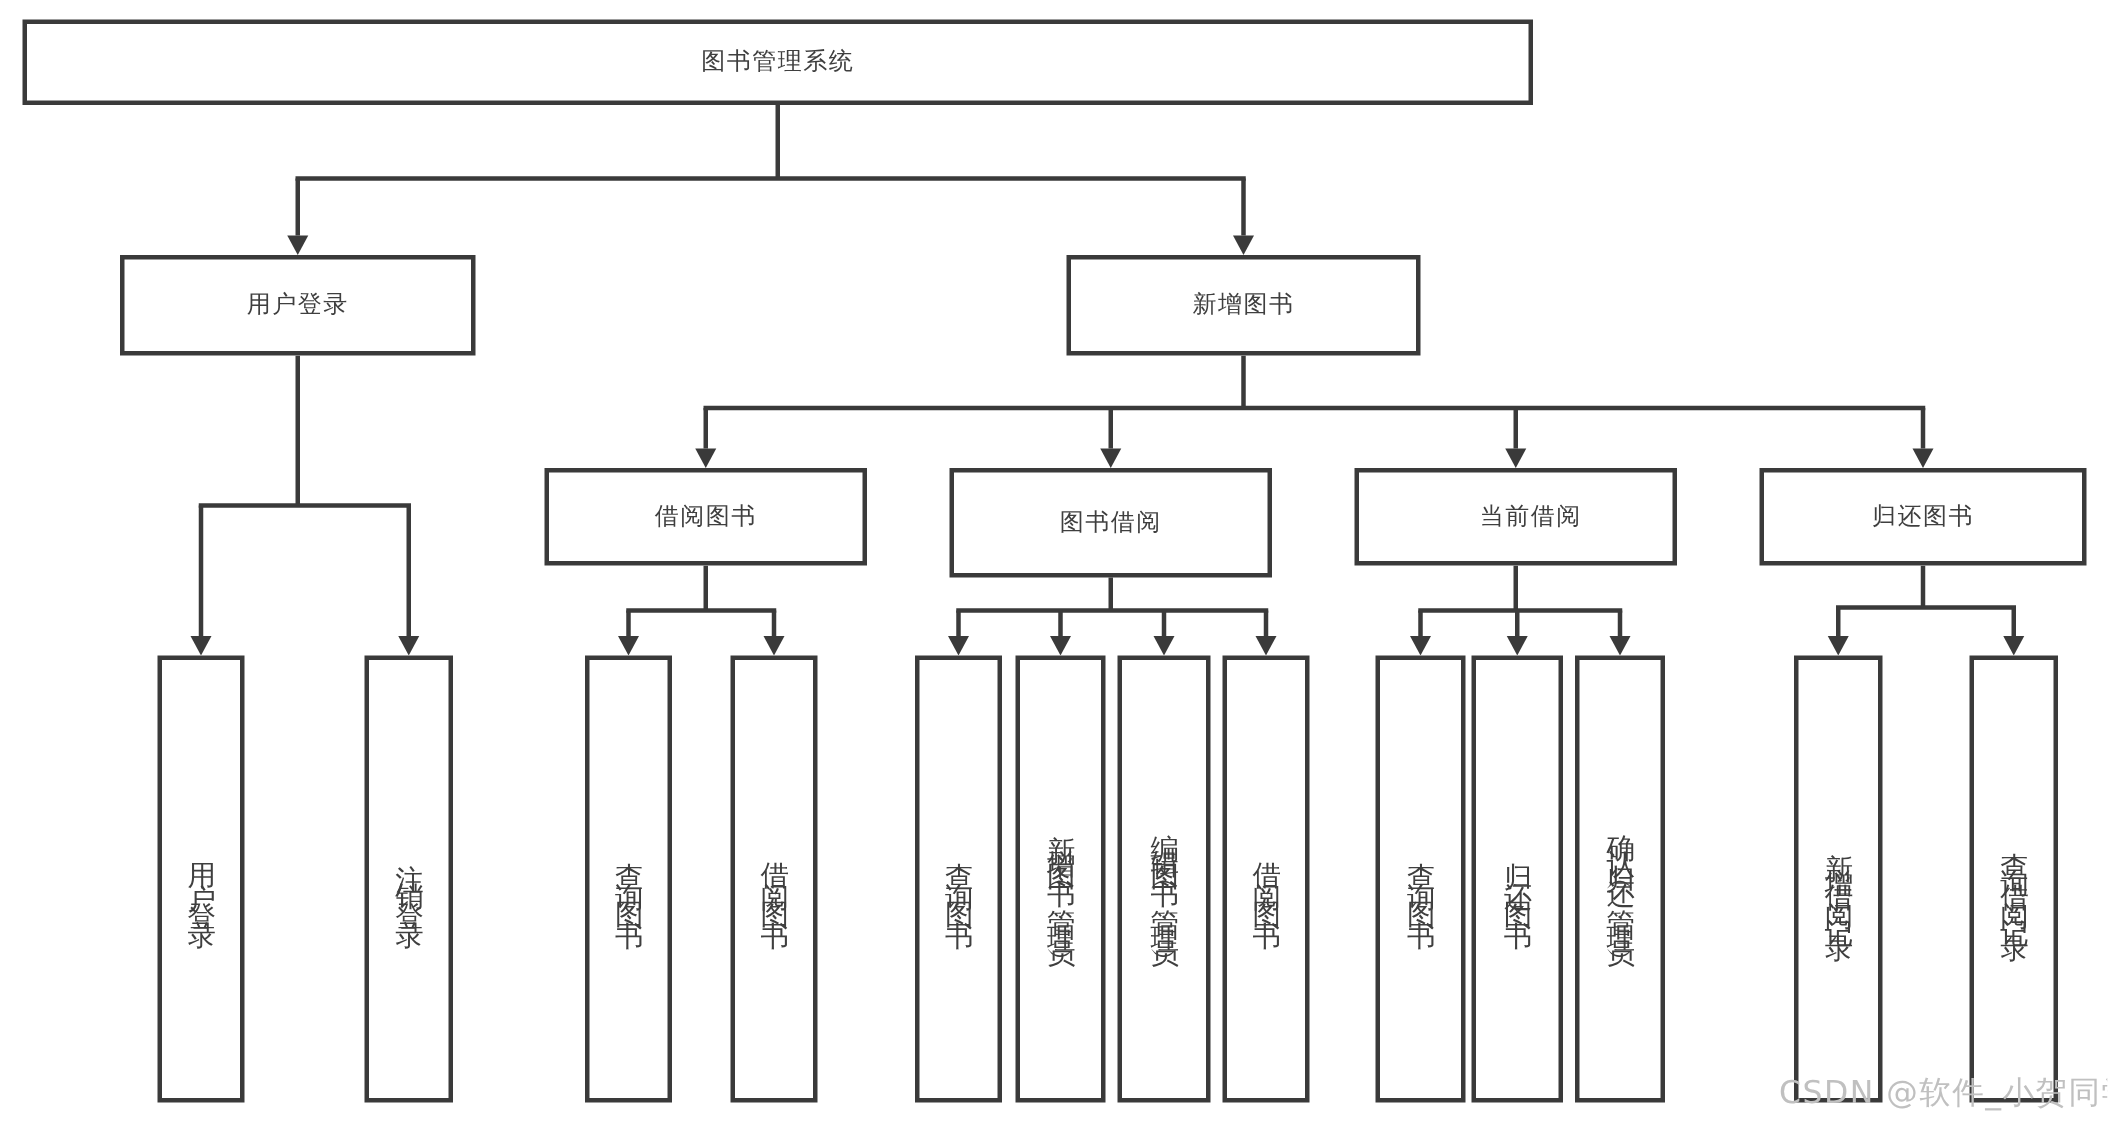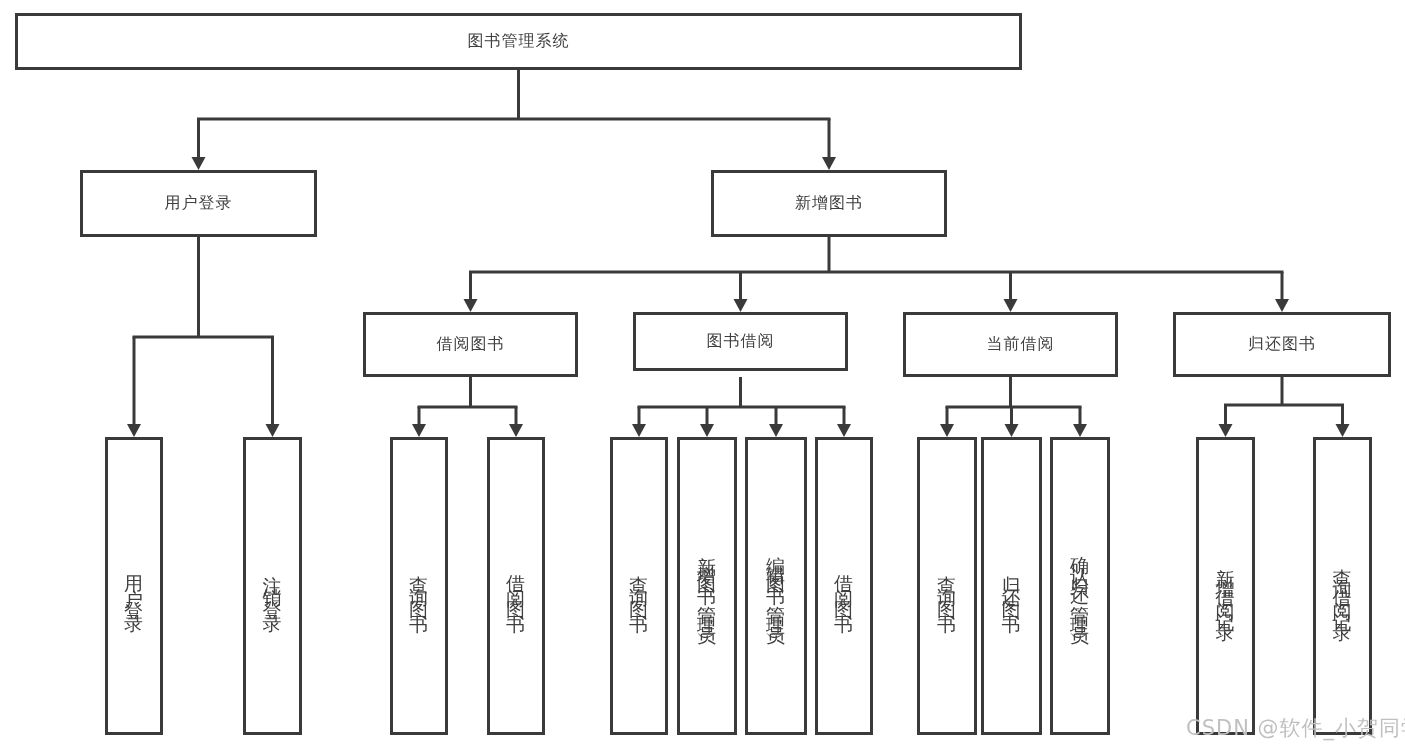--- a/index.html
+++ b/index.html
@@ -132,21 +132,21 @@
   <div class="hbox" style="left:80px; top:170px; width:237px; height:67px;">
     <span>用户登录</span>
   </div>
   <div class="hbox" style="left:711px; top:170px; width:236px; height:67px;">
     <span>新增图书</span>
   </div>
 
   <div class="hbox" style="left:363px; top:312px; width:215px; height:65px;">
     <span>借阅图书</span>
   </div>
-  <div class="hbox" style="left:633px; top:312px; width:215px; height:59px;">
+  <div class="hbox" style="left:633px; top:312px; width:215px; height:73px;">
     <span>图书借阅</span>
   </div>
   <div class="hbox" style="left:903px; top:312px; width:215px; height:65px;padding-left:20px;">
     <span>当前借阅</span>
   </div>
   <div class="hbox" style="left:1173px; top:312px; width:218px; height:65px;">
     <span>归还图书</span>
   </div>
 
   <div class="vbox" style="left:105px; top:437px; width:58px; height:298px;">

